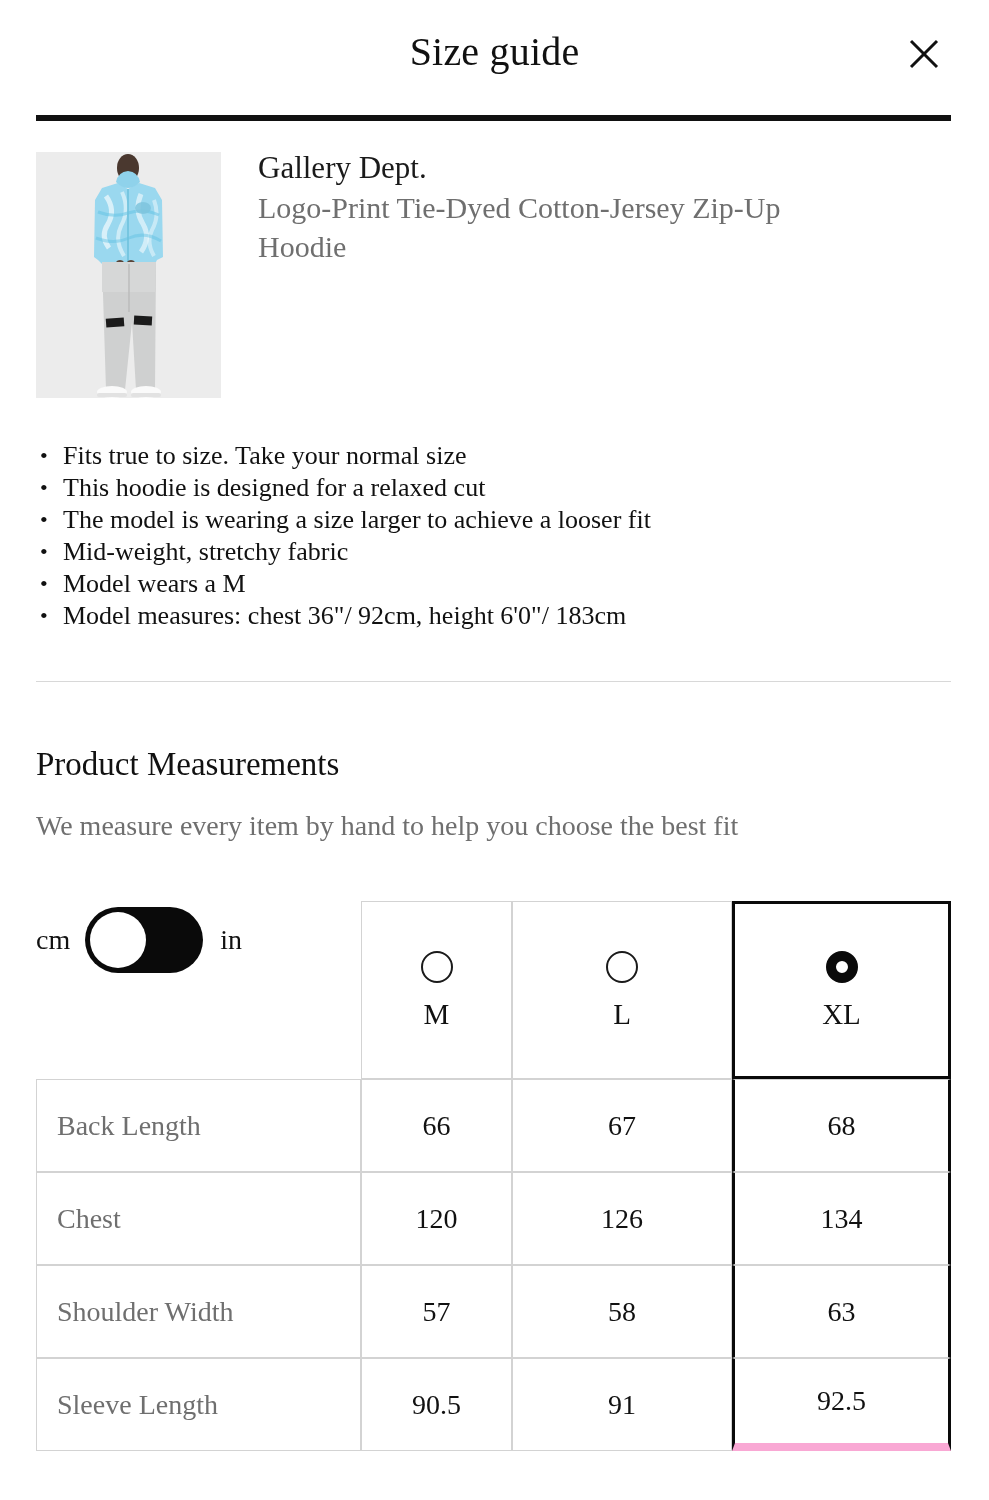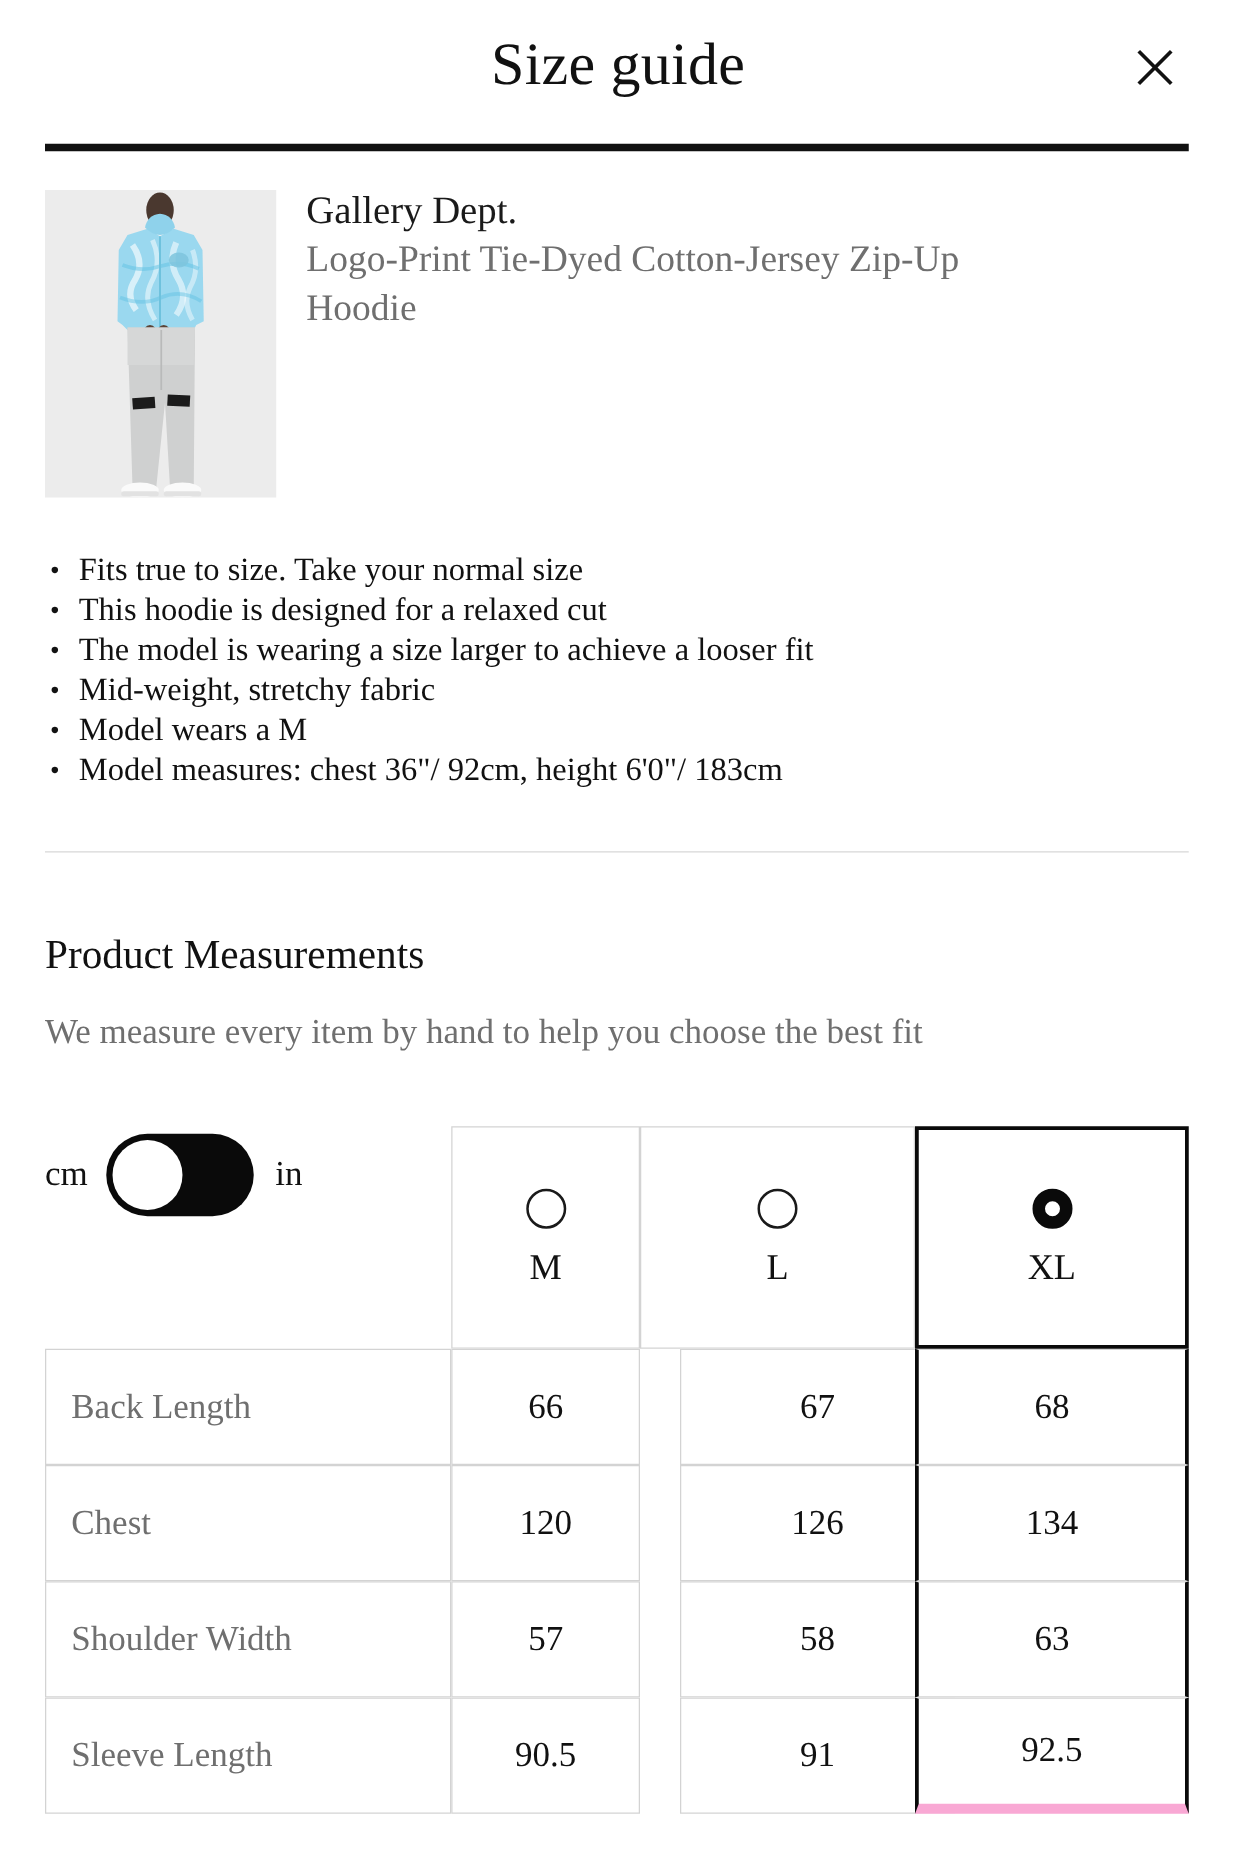--- a/index.html
+++ b/index.html
@@ -23,21 +23,21 @@
     top: 0;
     width: 989px;
     height: 108px;
   }
   .header-title {
     position: absolute;
     left: 0;
     top: 26px;
     width: 989px;
     text-align: center;
-    font-size: 48px;
+    font-size: 40px;
     line-height: 52px;
     color: #111111;
     font-weight: 400;
     letter-spacing: 0.2px;
   }
   .close-btn {
     position: absolute;
     left: 898px;
     top: 28px;
     width: 52px;
@@ -68,21 +68,21 @@
     left: 0;
     top: 0;
     width: 185px;
     height: 246px;
     overflow: hidden;
     background: #eeeeee;
   }
   .product-photo svg { display: block; }
   .product-text {
     position: absolute;
-    left: 209px;
+    left: 222px;
     top: -4px;
     width: 640px;
   }
   .brand-name {
     font-size: 31px;
     line-height: 40px;
     color: #1a1a1a;
     font-weight: 400;
   }
   .product-name {
@@ -258,21 +258,21 @@
   }
   .tcell.label {
     left: 0;
     width: 325px;
     padding-left: 20px;
     font-size: 28px;
     color: #6f6f6f;
     justify-content: flex-start;
   }
   .tcell.v-m  { left: 325px; width: 151px; justify-content: center; }
-  .tcell.v-l  { left: 476px; width: 220px; justify-content: center; margin-left: 32px; }
+  .tcell.v-l  { left: 476px; width: 220px; justify-content: center; }
   .tcell.v-xl {
     left: 696px;
     width: 219px;
     justify-content: center;
     border-left: 3px solid #0a0a0a;
     border-right: 3px solid #0a0a0a;
     z-index: 3;
   }
   .trow:last-child .tcell.v-xl { border-bottom: 8px solid #f9a8d4; }
   .tcell .val {

